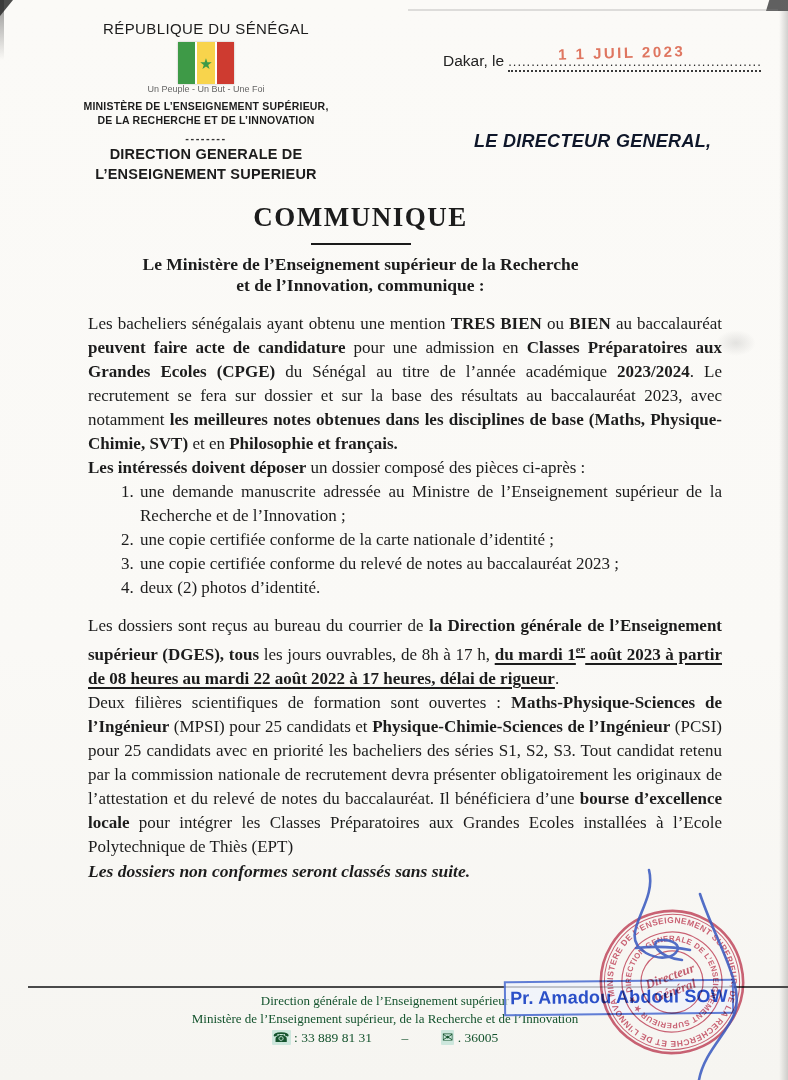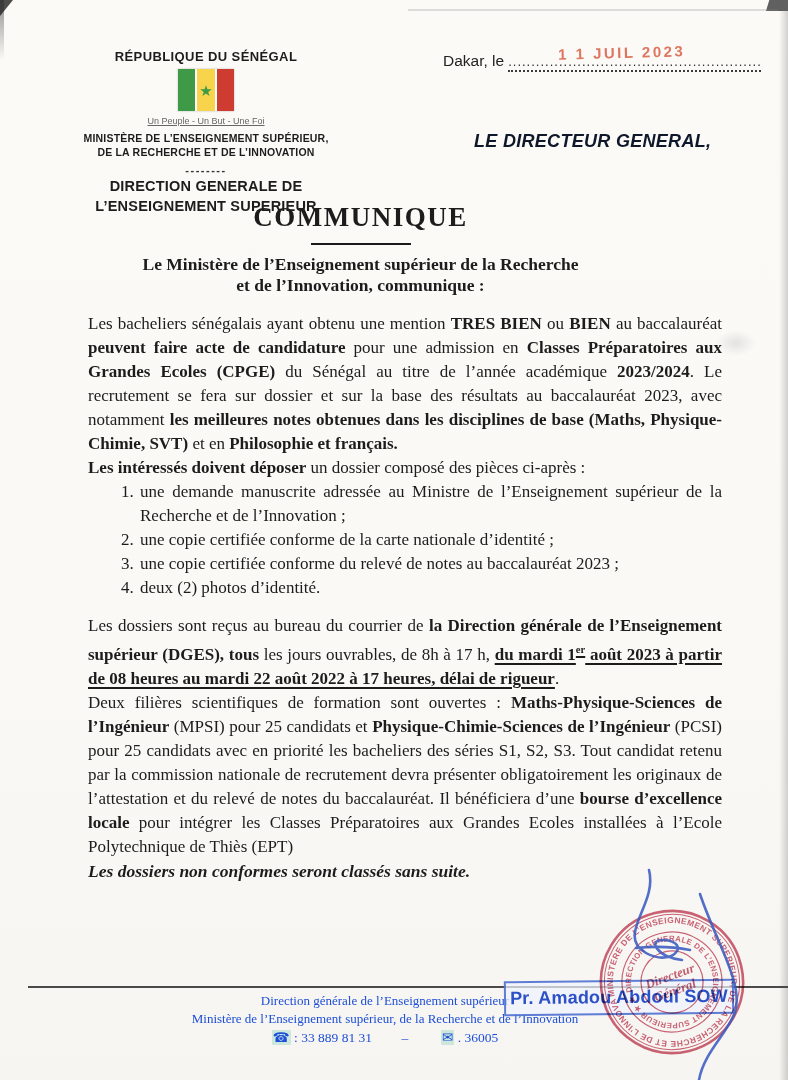--- a/index.html
+++ b/index.html
@@ -17,26 +17,26 @@
     clip-path:polygon(15% 0,100% 0,100% 100%,0 100%);opacity:.8;}
   .edge-right{position:absolute;right:0;top:0;width:9px;height:100%;
     background:linear-gradient(to right,rgba(0,0,0,0),rgba(100,100,100,.28));}
   .edge-left{position:absolute;left:0;top:0;width:4px;height:60px;
     background:linear-gradient(to bottom,rgba(40,40,40,.5),rgba(40,40,40,0));}
   .fold-top{position:absolute;top:9px;right:10px;width:370px;height:1.5px;background:rgba(130,130,130,.25);}
 
   
   .letterhead{position:absolute;left:40px;top:20px;width:332px;text-align:center;
     font-family:"Liberation Sans", sans-serif;}
-  .republic{font-size:13px;font-weight:700;letter-spacing:.4px;margin-top:29px;}
+  .republic{font-size:15px;font-weight:400;letter-spacing:.4px;}
   .flag{width:56px;height:42px;margin:5px auto 0;display:flex;gap:2px;background:#fff;
     box-shadow:0 0 2px rgba(0,0,0,.25);}
   .flag>div{flex:1;}
   .flag .star{display:flex;align-items:center;justify-content:center;font-size:15px;line-height:1;}
-  .motto{font-size:9px;color:#666;margin-top:5px;text-decoration:underline;}
+  .motto{font-size:9px;color:#666;}
   .ministry{font-size:10.5px;font-weight:700;line-height:13.5px;margin-top:6px;letter-spacing:.2px;}
   .sep-dashes{font-size:11px;font-weight:700;letter-spacing:1.5px;margin-top:5px;color:#333;}
   .direction{font-size:14.5px;font-weight:700;line-height:20px;letter-spacing:.2px;}
 
   
   .dateline{position:absolute;left:443px;top:52px;width:318px;display:flex;align-items:baseline;
     font-family:"Liberation Sans", sans-serif;font-size:15.5px;color:#222;}
   .date-dots{flex:1;margin-left:4px;overflow:hidden;white-space:nowrap;font-size:13px;
     letter-spacing:1px;color:#2b2b2b;border-bottom:2px dotted #3a3a3a;height:16px;}
   .date-stamp{position:absolute;left:558px;top:44px;color:#dc6850;
@@ -61,21 +61,21 @@
   .deposit-intro{margin-top:8px;}
   ol.pieces{margin:0 0 14px 0;padding-left:50px;}
   ol.pieces li{padding-left:2px;}
   .p3{margin-bottom:16px;}
   .p4{margin-bottom:0;}
   .closing{margin:20px 0 0 30px;font-weight:700;font-style:italic;font-size:17.5px;}
 
   
   .footer-rule{position:absolute;left:28px;top:986px;width:760px;border-top:2px solid #4a4a4a;}
   .footer{position:absolute;left:60px;top:992px;width:650px;text-align:center;
-    font-size:13px;line-height:17.5px;color:#1d4ed8;}
+    font-size:13px;line-height:17.5px;color:#14532d;}
   .contact{margin-top:2px;font-size:13.5px;}
   .icon-chip{background:#cde7dd;padding:0 1px;border-radius:1px;}
   .contact .gap{display:inline-block;width:26px;}
 
   
   .name-stamp{position:absolute;left:504px;top:980px;width:226px;height:31px;
     border:2px solid rgba(47,85,200,.75);background:rgba(238,243,252,.72);
     display:flex;align-items:center;justify-content:center;transform:rotate(-.6deg);
     font-family:"Liberation Sans", sans-serif;font-weight:700;font-size:18px;
     color:#2b50c8;white-space:nowrap;letter-spacing:.2px;z-index:3;}

